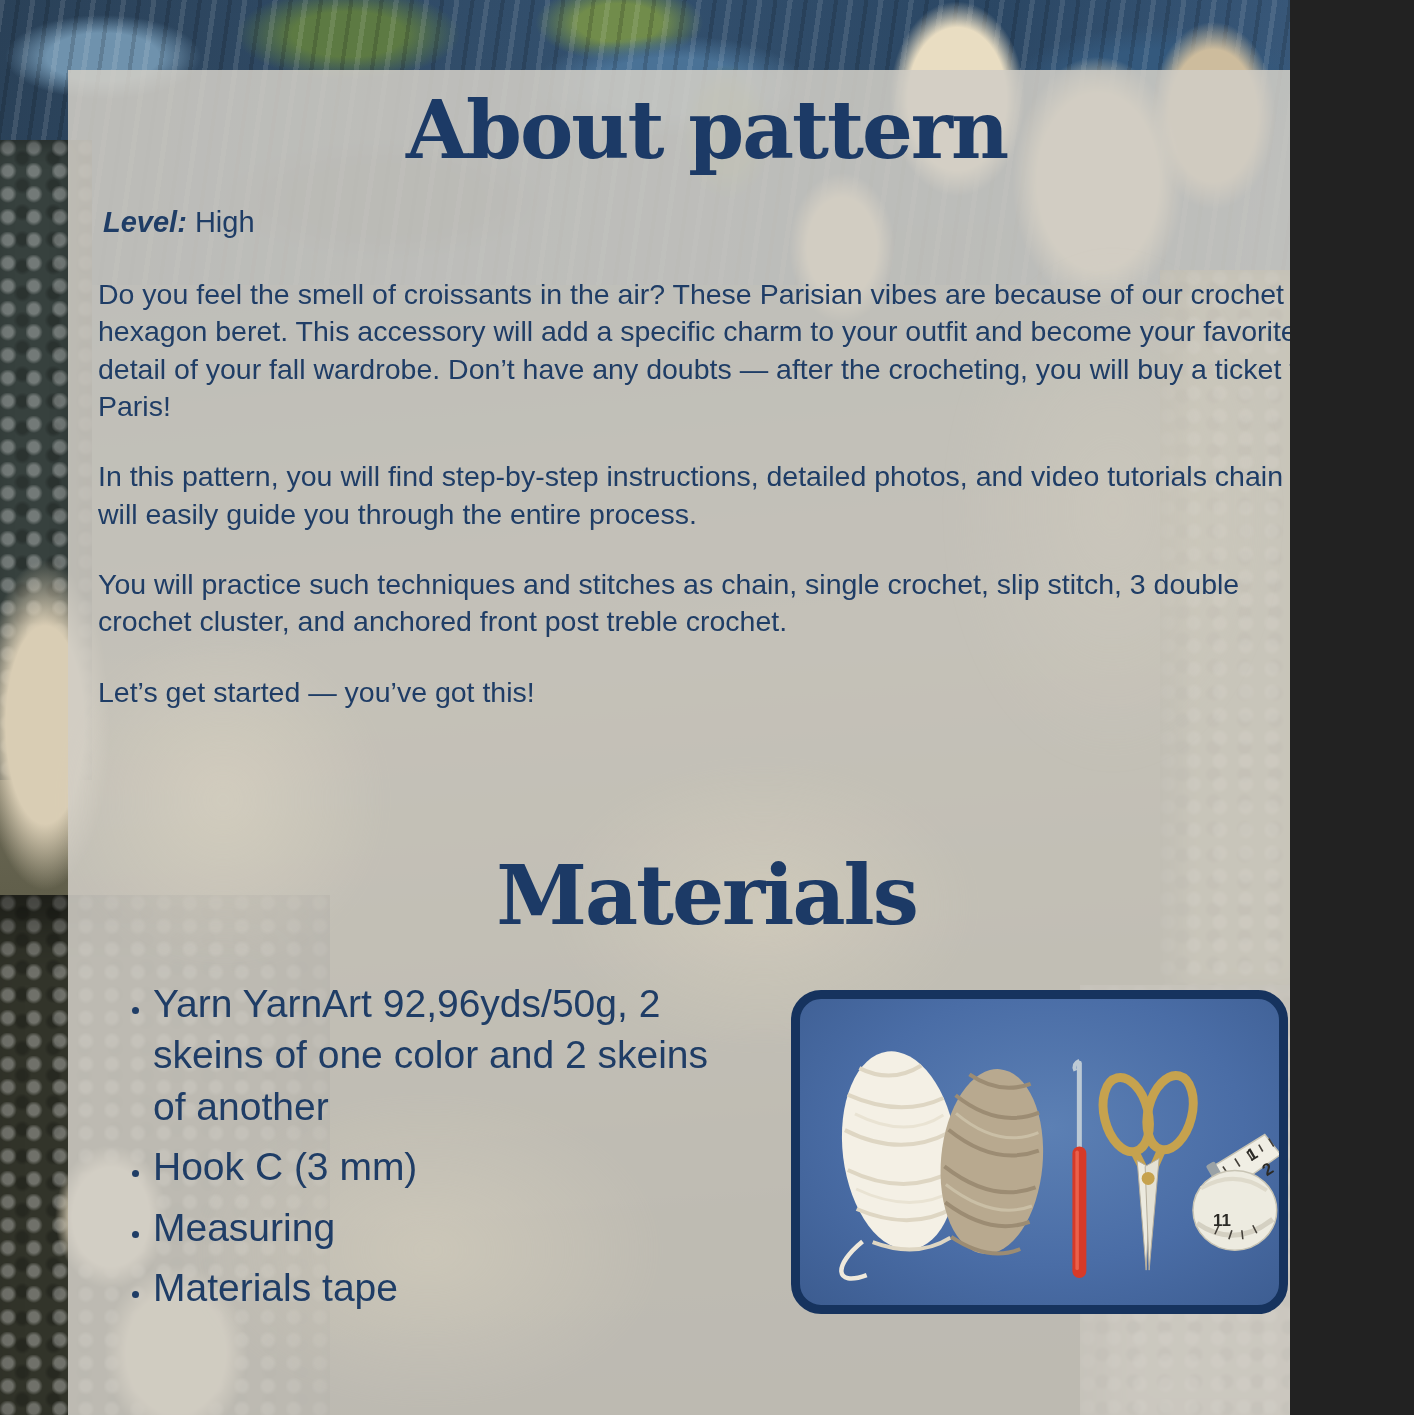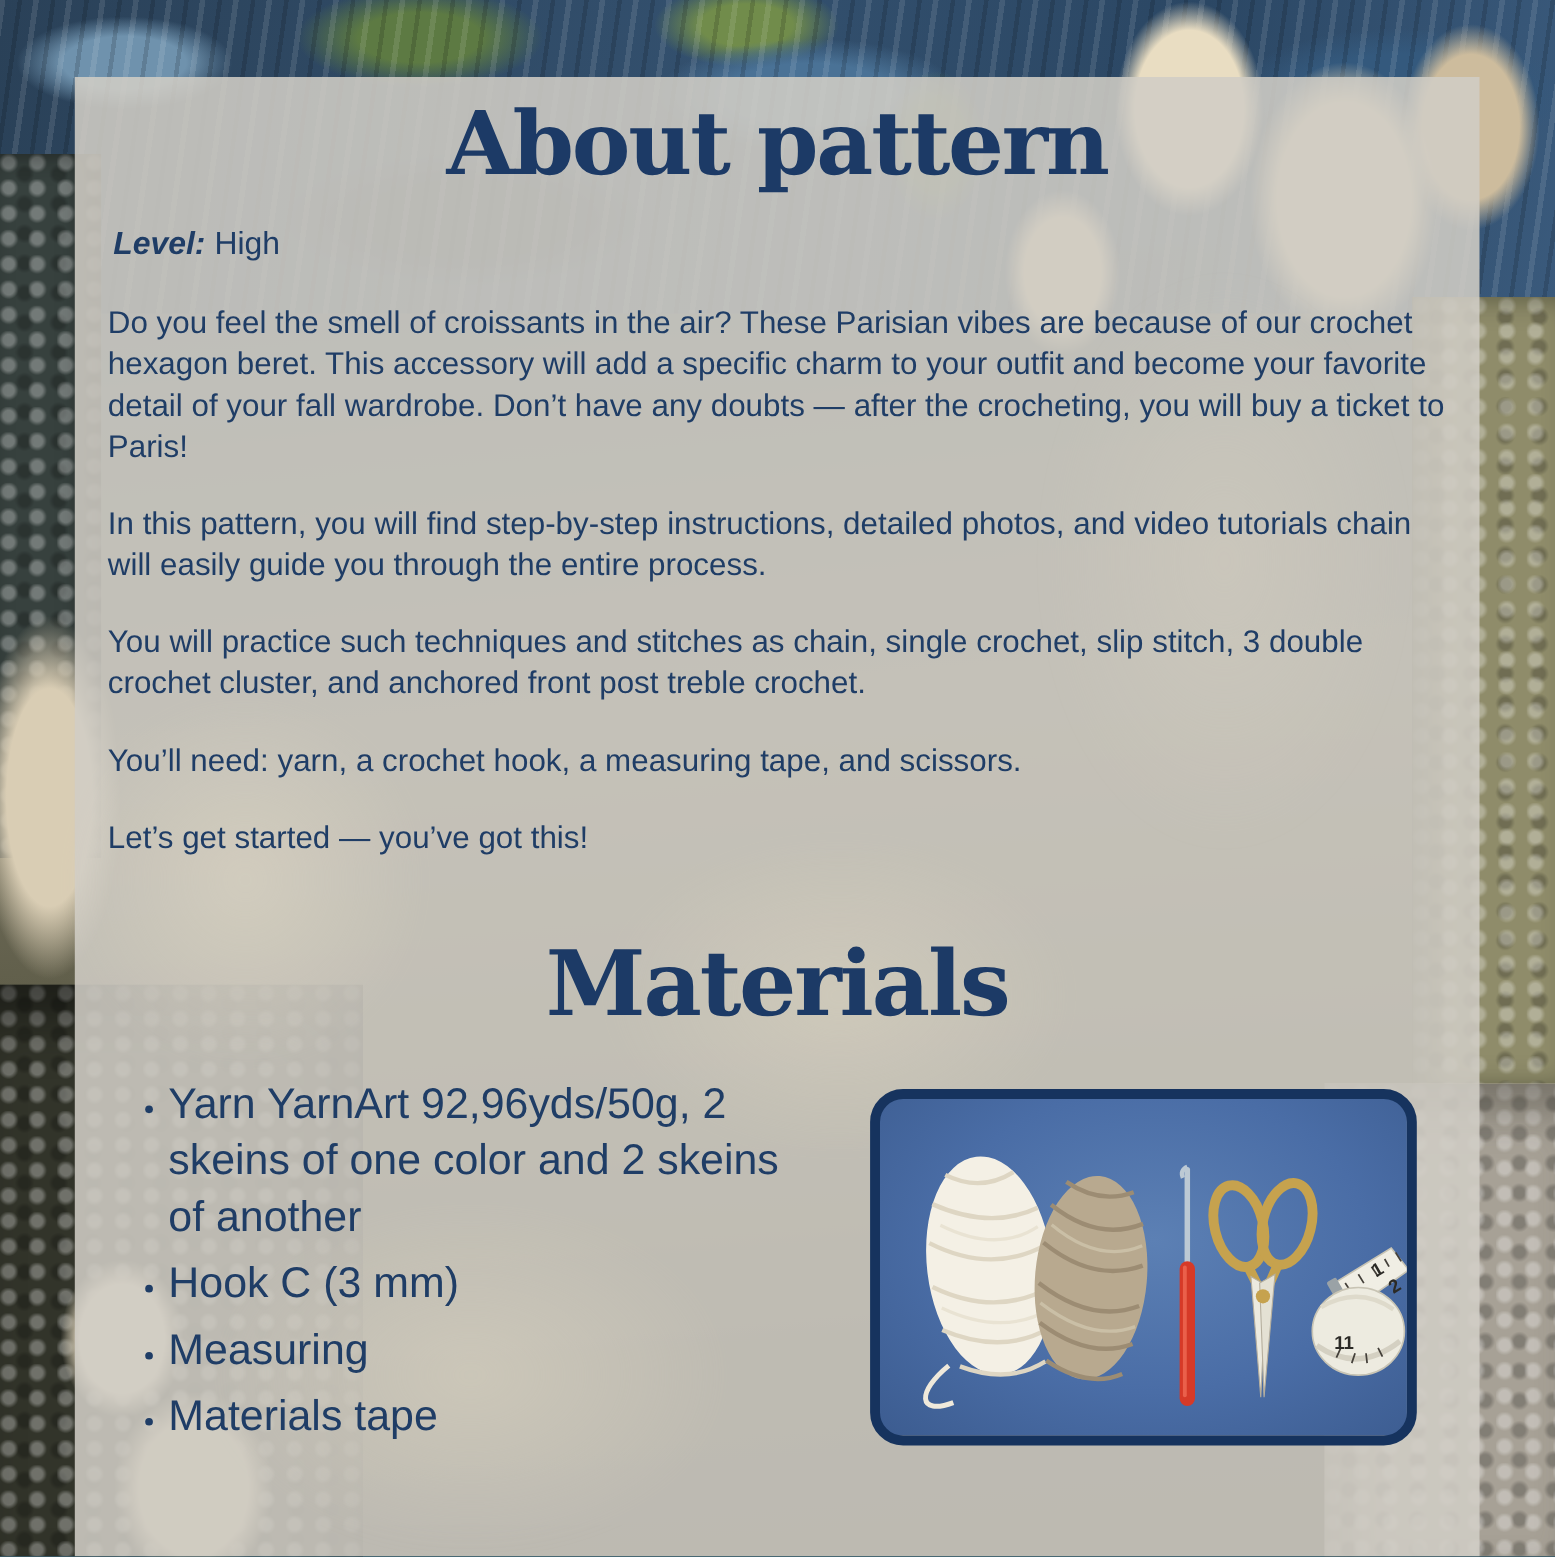--- a/index.html
+++ b/index.html
@@ -1,19 +1,19 @@
 <!DOCTYPE html>
 <html><head>
 <meta charset="utf-8">
 <style>
   * { margin:0; padding:0; box-sizing:border-box; }
   html,body { background:#222; }
   #stage {
-    position:relative; width:1414px; height:1415px; overflow:hidden;
-    font-family:"Liberation Sans", sans-serif; background:#0ea5e9;
+    position:relative; width:1290px; height:1415px; overflow:hidden;
+    font-family:"Liberation Sans", sans-serif; background:#5eead4;
   }
 
   
   .bg { position:absolute; }
   .bg-base {
     inset:0;
     background:linear-gradient(175deg,#2c4763 0%, #35506b 14%, #55605c 30%,
                #6d6a58 48%, #56553f 68%, #3a3a2c 86%, #2f3024 100%);
   }
   .bump {
@@ -147,21 +147,20 @@
 
     <div class="level-line">
       <b>Level:</b>
       <span>High</span>
     </div>
 
     <div class="text-col">
       <p>Do you feel the smell of croissants in the air? These Parisian vibes are because of our crochet hexagon beret. This accessory will add a specific charm to your outfit and become your favorite detail of your fall wardrobe. Don’t have any doubts — after the crocheting, you will buy a ticket to Paris!</p>
       <p>In this pattern, you will find step-by-step instructions, detailed photos, and video tutorials chain will easily guide you through the entire process.</p>
       <p>You will practice such techniques and stitches as chain, single crochet, slip stitch, 3 double crochet cluster, and anchored front post treble crochet.</p>
-      <p>You’ll need: yarn, a crochet hook, a measuring tape, and scissors.</p>
       <p>Let’s get started — you’ve got this!</p>
     </div>
 
     <h2 class="display h-materials">Materials</h2>
 
     <div class="mat-list">
       <ul>
         <li>Yarn YarnArt 92,96yds/50g, 2 skeins of one color and 2 skeins of another</li>
         <li>Hook C (3 mm)</li>
         <li>Measuring</li>

